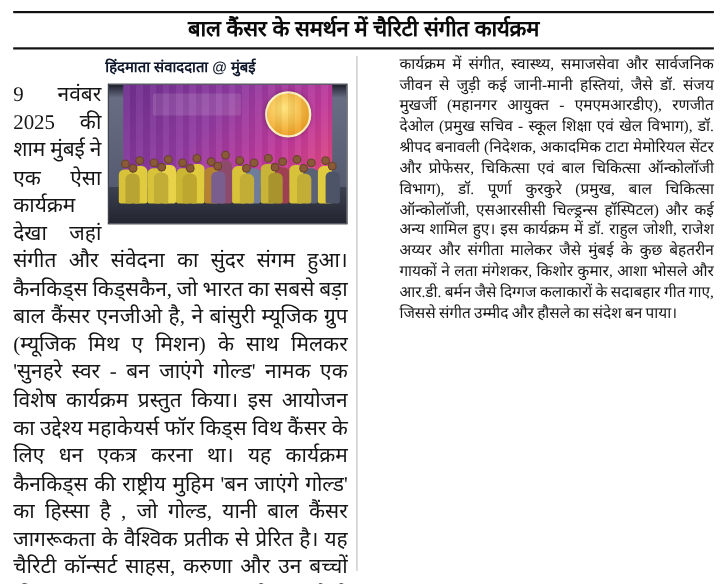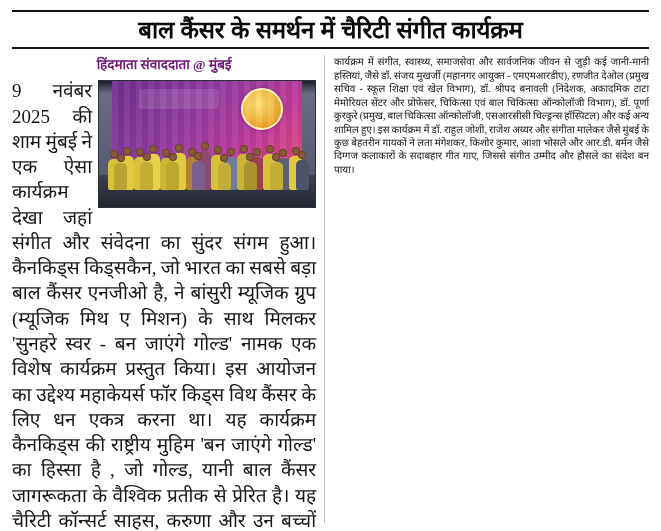--- a/index.html
+++ b/index.html
@@ -21,21 +21,21 @@
     box-sizing: border-box;
     padding: 10px 12px 6px 12px;
   }
   .headline-rule-top {
     border-top: 2px solid #111;
     margin: 0 0 4px 0;
   }
   .headline {
     font-family: "Liberation Sans", sans-serif;
     font-weight: bold;
-    font-size: 24px;
+    font-size: 20px;
     line-height: 1.14;
     letter-spacing: -0.2px;
     text-align: center;
     color: #0b0b0b;
     margin: 0 0 4px 0;
     white-space: nowrap;
   }
   .headline-rule-bottom {
     border-top: 2px solid #111;
     margin: 2px 0 6px 0;
@@ -56,39 +56,40 @@
     background: #bdbdbd;
     margin: 0 0px;
     align-self: stretch;
   }
   .col-right {
     width: 330px;
     padding-left: 9px;
     box-sizing: border-box;
   }
   .byline {
-    font-family: Liberation Serif, serif;
+    font-family: Liberation Sans, sans-serif;
     font-weight: bold;
     font-size: 13.5px;
     text-align: center;
     margin: 0 0 5px 0;
-    color: #701a75;
+    color: #0f172a;
   }
   .body-text {
     font-size: 19px;
     line-height: 1.33;
     text-align: justify;
     text-justify: inter-word;
     color: #151515;
     margin: 0;
     word-spacing: -0.5px;
   }
   .col-right .body-text {
-    font-size: 10px;
+    font-size: 14px;
     line-height: 1.345;
+    margin-left: 29px;
   }
   .photo-wrap {
     float: right;
     width: 218px;
     height: 128px;
     margin: 2px 0 3px 6px;
     position: relative;
   }
   .photo {
     width: 100%;

